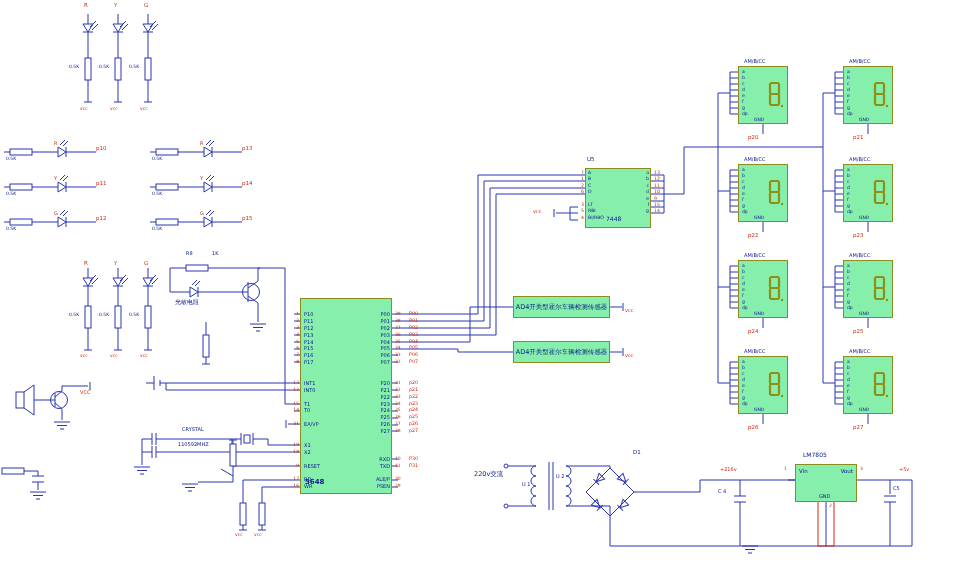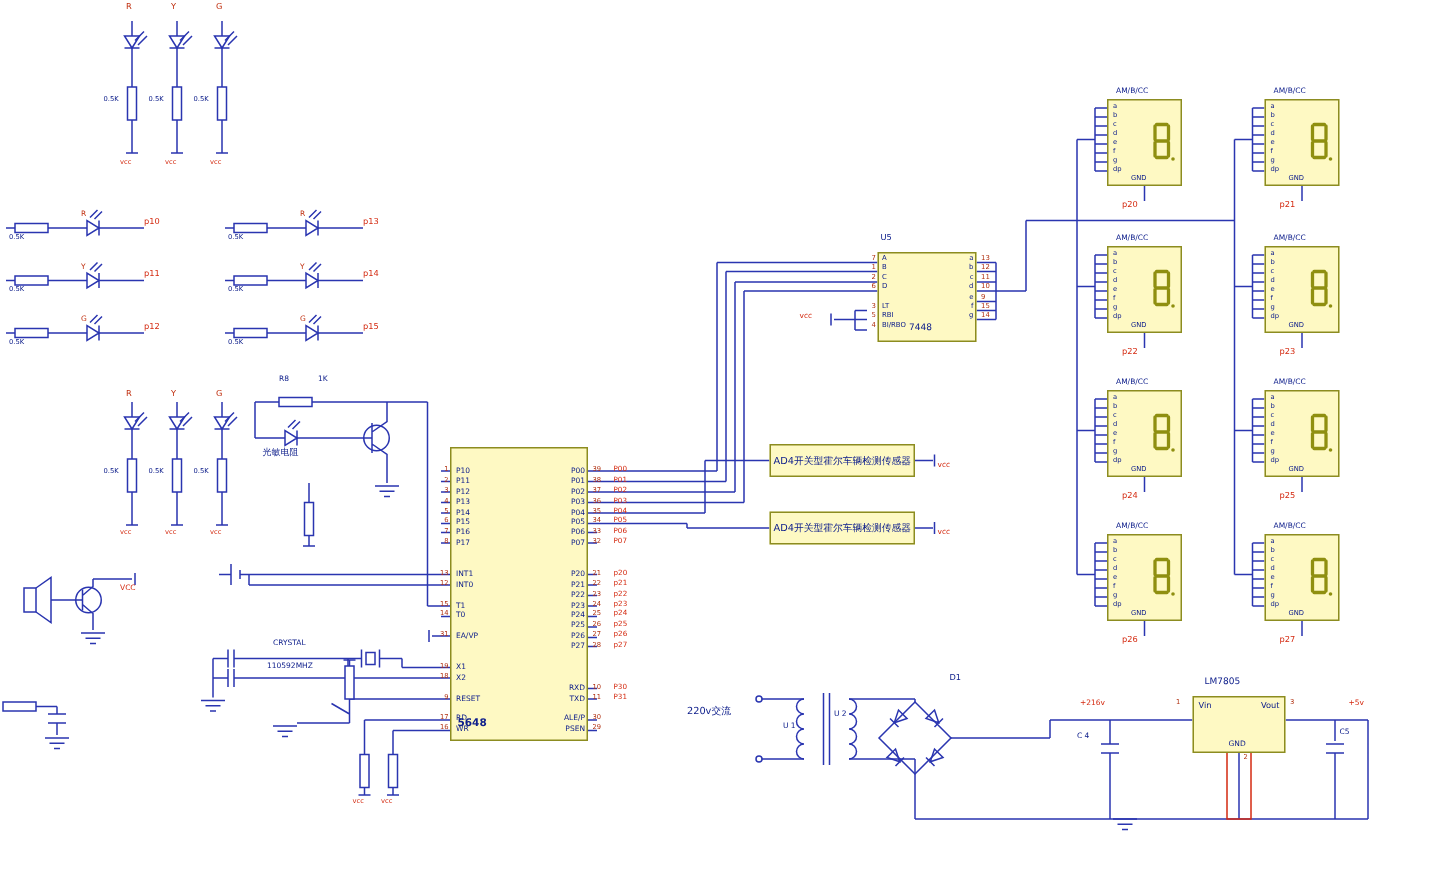--- a/index.html
+++ b/index.html
@@ -7,21 +7,21 @@
   #canvas{position:relative;width:969px;height:579px;background:#ffffff;overflow:hidden;
           font-family:"DejaVu Sans", sans-serif;}
   #bg{position:absolute;left:0;top:0}
   .w{stroke:#2a35b0;fill:none;stroke-width:1}
   .wf{stroke:#2a35b0;fill:#ffffff;stroke-width:1}
   .redbox{stroke:#d42a10;fill:none;stroke-width:1}
   .lb{position:absolute;white-space:nowrap;line-height:1;display:block}
   .navy{color:#10208c}
   .red{color:#d42a10}
   
-  .ybox{background:#fef9c3;border:1px solid #8c8c20}
+  .ybox{background:#86efac;border:1px solid #8c8c20}
   
   #mcu{position:absolute;left:300px;top:298px;width:92px;height:196px}
   .pcol{position:absolute;top:12px}
   .lnum{left:-14px;width:12px;text-align:right}
   .lname{left:3px;width:42px;text-align:left}
   .rname{left:47px;width:42px;text-align:right}
   .rnum{left:94px;width:12px;text-align:left}
   .rnet{left:108px;width:26px;text-align:left}
   .pr{display:block;height:6.9px;line-height:6.5px;font-size:5px}
   .pname{color:#10208c}
@@ -736,21 +736,21 @@
 
   <span class="lb navy" style="left:186px;top:251px;font-size:5px">R8</span>
   <span class="lb navy" style="left:212px;top:251px;font-size:5px">1K</span>
   <span class="lb navy" style="left:175px;top:299px;font-size:6px">光敏电阻</span>
   <span class="lb red" style="left:80px;top:390px;font-size:5px">VCC</span>
   <span class="lb navy" style="left:182px;top:427px;font-size:5px">CRYSTAL</span>
   <span class="lb navy" style="left:178px;top:442px;font-size:5px">110592MHZ</span>
   <span class="lb red" style="left:235px;top:533px;font-size:4.5px">vcc</span>
   <span class="lb red" style="left:254px;top:533px;font-size:4.5px">vcc</span>
 
-  <span class="lb navy" style="left:458px;top:471px;font-size:6.5px">220v交流</span>
+  <span class="lb navy" style="left:474px;top:471px;font-size:6.5px">220v交流</span>
   <span class="lb navy" style="left:522px;top:482px;font-size:5px">U 1</span>
   <span class="lb navy" style="left:556px;top:474px;font-size:5px">U 2</span>
   <span class="lb navy" style="left:633px;top:450px;font-size:5.5px">D1</span>
   <span class="lb red" style="left:720px;top:467px;font-size:5px">+216v</span>
   <span class="lb navy" style="left:718px;top:489px;font-size:5px">C 4</span>
   <span class="lb navy" style="left:803px;top:452px;font-size:6px">LM7805</span>
   <div id="reg" class="ybox">
     <span class="rvin">Vin</span>
     <span class="rvout">Vout</span>
     <span class="rgnd">GND</span>

